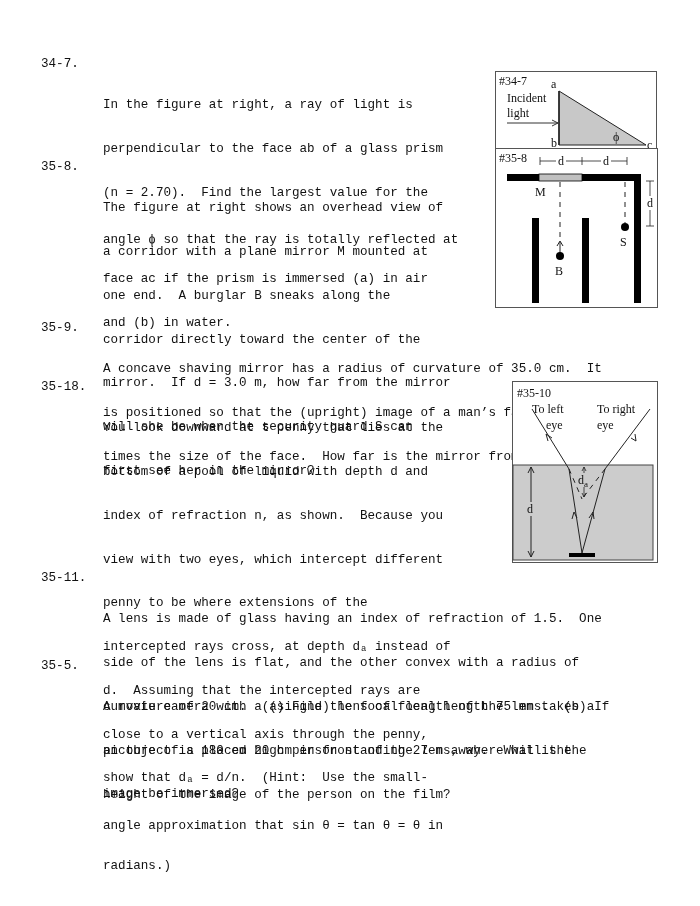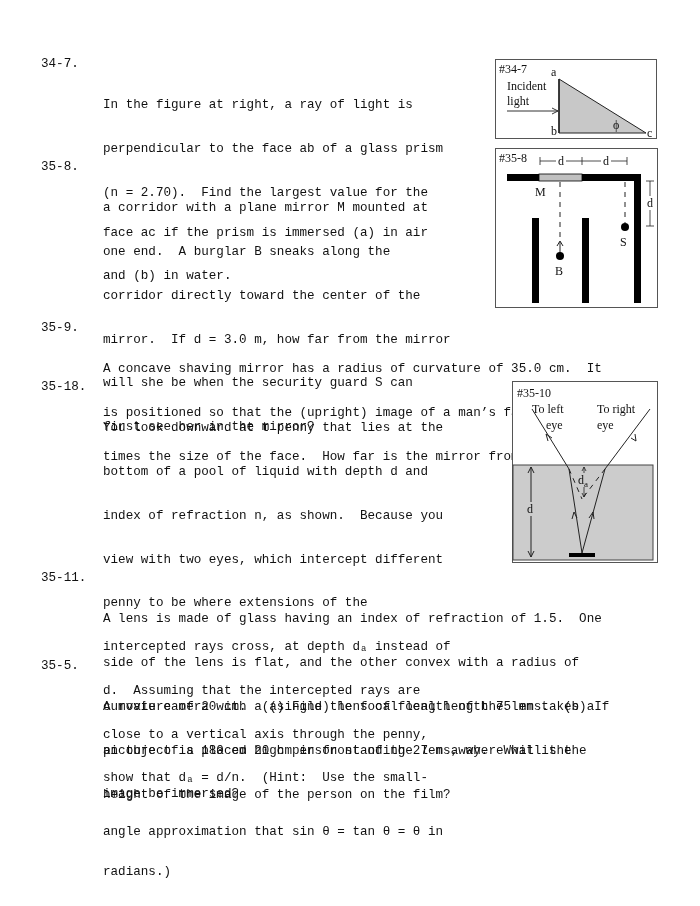--- a/index.html
+++ b/index.html
@@ -19,45 +19,47 @@
 </style>
 </head>
 <body>
 
 <div class="prob" style="left:41px; top:57px;">
   <span class="num">34-7.</span>
   <div class="body">
     <div>In the figure at right, a ray of light is</div>
     <div>perpendicular to the face ab of a glass prism</div>
     <div>(n = 2.70).  Find the largest value for the</div>
+    <div style="margin-top:3px;">angle ϕ so that the ray is totally reflected at</div>
     <div style="margin-top:-4px;">face ac if the prism is immersed (a) in air</div>
     <div>and (b) in water.</div>
   </div>
 </div>
 
-<div class="fig" style="left:495px; top:59px;border-radius:23px;">
+<div class="fig" style="left:495px; top:71px;border-radius:23px;">
   <svg width="162" height="80" viewBox="0 0 162 80">
     <rect x="0.5" y="0.5" width="161" height="79" fill="#fff" stroke="#555" stroke-width="1"></rect>
     <text class="figtxt" x="4" y="14">#34-7</text>
     <polygon points="64,20 64,74 151,74" fill="#c8c8c8" stroke="#222" stroke-width="1"></polygon>
     <line x1="64" y1="20" x2="64" y2="74" stroke="#222" stroke-width="1.5"></line>
     <text class="figtxt" x="56" y="17">a</text>
     <text class="figtxt" x="56" y="76">b</text>
     <text class="figtxt" x="152" y="78">c</text>
     <text class="figtxt" x="12" y="31">Incident</text>
     <text class="figtxt" x="12" y="46">light</text>
     <line x1="12" y1="52" x2="63" y2="52" stroke="#333" stroke-width="1"></line>
     <polyline points="57,49 63,52 57,55" fill="none" stroke="#333" stroke-width="1"></polyline>
     <text class="figtxt" x="118" y="70">ϕ</text>
   </svg>
 </div>
 
 <div class="prob" style="left:41px; top:160px;">
   <span class="num">35-8.</span>
   <div class="body">
+    <div>The figure at right shows an overhead view of</div>
     <div>a corridor with a plane mirror M mounted at</div>
     <div>one end.  A burglar B sneaks along the</div>
     <div>corridor directly toward the center of the</div>
     <div>mirror.  If d = 3.0 m, how far from the mirror</div>
     <div>will she be when the security guard S can</div>
     <div>first see her in the mirror?</div>
   </div>
 </div>
 
 <div class="fig" style="left:495px; top:148px;">
@@ -117,21 +119,21 @@
   <div class="body">
     <div>You look downward at t penny that lies at the</div>
     <div>bottom of a pool of liquid with depth d and</div>
     <div>index of refraction n, as shown.  Because you</div>
     <div>view with two eyes, which intercept different</div>
     <div>penny to be where extensions of the</div>
     <div>intercepted rays cross, at depth dₐ instead of</div>
     <div>d.  Assuming that the intercepted rays are</div>
     <div>close to a vertical axis through the penny,</div>
     <div>show that dₐ = d/n.  (Hint:  Use the small-</div>
-    <div style="margin-top:10px;">angle approximation that sin θ = tan θ = θ in</div>
+    <div style="margin-top:4px;">angle approximation that sin θ = tan θ = θ in</div>
     <div style="margin-top:-4px;">radians.)</div>
   </div>
 </div>
 
 <div class="fig" style="left:512px; top:381px;">
   <svg width="146" height="182" viewBox="0 0 146 182">
     <rect x="0.5" y="0.5" width="145" height="181" fill="#fff" stroke="#555" stroke-width="1"></rect>
     <text class="figtxt" x="5" y="16">#35-10</text>
     <text class="figtxt" x="20" y="32">To left</text>
     <text class="figtxt" x="34" y="48">eye</text>

